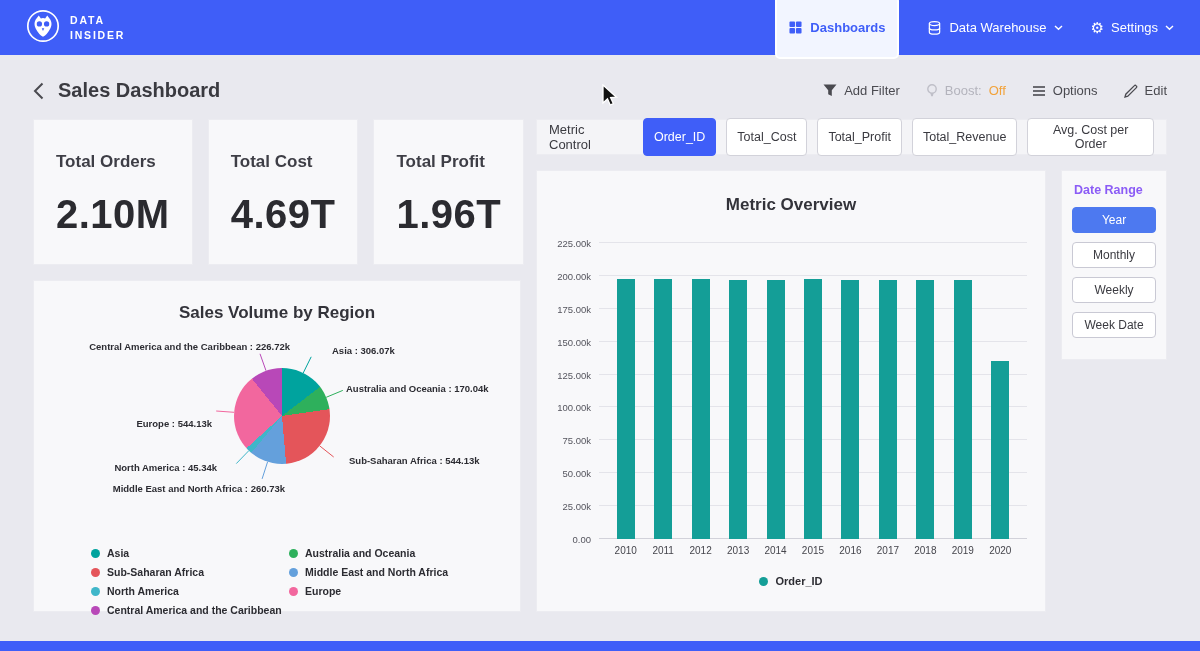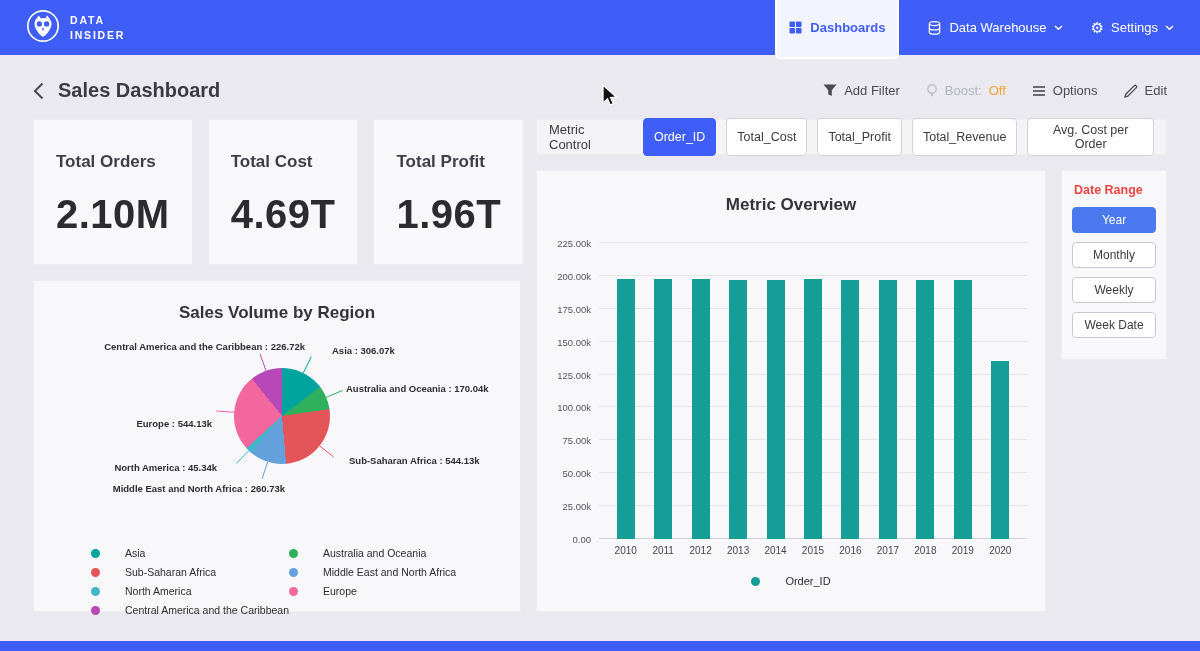--- a/index.html
+++ b/index.html
@@ -45,21 +45,21 @@
   
   .pie-card{height:332px;padding:14px 16px;}
   .card-title{text-align:center;font-size:17px;font-weight:600;color:#33333a;margin:8px 0 10px;}
   .pie-area{position:relative;height:206px;}
   .pie-circle{position:absolute;left:184px;top:35px;width:96px;height:96px;border-radius:50%;}
   .pie-lines{position:absolute;left:0;top:0;}
   .pie-callout{position:absolute;font-size:9.5px;font-weight:bold;color:#2c2c32;white-space:nowrap;}
   .pie-legend{column-count:2;column-gap:24px;width:372px;margin:8px auto 0;}
   .legend-item{display:flex;align-items:center;gap:7px;margin-bottom:7px;break-inside:avoid;}
   .dot{width:9px;height:9px;border-radius:50%;flex:none;}
-  .legend-text{font-size:10.5px;font-weight:normal;color:#2c2c32;white-space:nowrap;margin-left:18px;}
+  .legend-text{font-size:10.5px;font-weight:bold;color:#2c2c32;white-space:nowrap;}
   
   .metric-bar{background:#f4f4f7;border:1px solid #ececf1;padding:0 12px;display:flex;align-items:center;
     gap:10px;margin-bottom:15px;height:36px;}
   .metric-label{font-size:13px;color:#3a3a40;margin-right:4px;}
   .mc-btn{background:#fff;border:1px solid #d2d2da;border-radius:4px;padding:4px 10px;font-size:12.5px;
     color:#3a3a40;cursor:pointer;font-family:inherit;}
   .mc-btn.selected{background:var(--accent);border-color:var(--accent);color:#fff;}
   
   .chart-row{display:flex;gap:15px;align-items:flex-start;}
   .bar-card{width:510px;height:442px;position:relative;flex:none;}
@@ -74,21 +74,21 @@
   .bar-slot{flex:1;display:flex;justify-content:center;align-items:flex-end;height:100%;}
   .bar{width:18px;background:var(--bar);}
   .bar-xlabels{position:absolute;left:62px;right:18px;top:374px;display:flex;
     justify-content:space-between;padding:0 8px;}
   .xtick{flex:1;text-align:center;font-size:10px;color:#45454c;}
   .bar-legend{position:absolute;left:0;right:0;top:404px;display:flex;justify-content:center;
     align-items:center;gap:7px;}
   .bar-legend .legend-text{font-size:11px;}
   
   .date-card{flex:1;padding:12px 10px;align-self:flex-start;}
-  .date-title{font-size:12.5px;font-weight:bold;color:#ef4444;margin:0 0 10px 2px;}
+  .date-title{font-size:12.5px;font-weight:bold;color:#8b5cf6;margin:0 0 10px 2px;}
   .dr-btn{display:block;width:100%;margin-bottom:9px;padding:5px 0;text-align:center;background:#fff;
     border:1px solid #c9c9d4;border-radius:4px;font-size:12px;color:#3a3a40;cursor:pointer;font-family:inherit;}
   .dr-btn.selected{background:var(--year-blue);border-color:var(--year-blue);color:#fff;}
   
   .bottombar{position:absolute;left:0;right:0;bottom:0;height:10px;background:var(--accent);}
   .cursor{position:absolute;left:599px;top:84px;z-index:99;pointer-events:none;}
 </style>
 </head>
 <body>
 
@@ -226,21 +226,21 @@
               <line x1="216.0" y1="37.7" x2="210.0" y2="20.8" stroke="#b848b8" stroke-width="1"></line>
             </svg>
           <div class="pie-circle" style="background: conic-gradient(rgb(0, 163, 158) 0deg, rgb(0, 163, 158) 52.54deg, rgb(46, 176, 92) 52.54deg, rgb(46, 176, 92) 81.73deg, rgb(228, 85, 90) 81.73deg, rgb(228, 85, 90) 175.14deg, rgb(100, 160, 220) 175.14deg, rgb(100, 160, 220) 219.89deg, rgb(63, 182, 201) 219.89deg, rgb(63, 182, 201) 227.68deg, rgb(242, 103, 158) 227.68deg, rgb(242, 103, 158) 321.08deg, rgb(184, 72, 184) 321.08deg, rgb(184, 72, 184) 360deg);"></div>
           <div>
               <div class="pie-callout" style="left: 282px; top: 12px;">Asia : 306.07k</div>
               <div class="pie-callout" style="left: 296px; top: 50px;">Australia and Oceania : 170.04k</div>
               <div class="pie-callout" style="left: 299px; top: 122px;">Sub-Saharan Africa : 544.13k</div>
               <div class="pie-callout" style="right: 219px; top: 150px;">Middle East and North Africa : 260.73k</div>
               <div class="pie-callout" style="right: 287px; top: 129px;">North America : 45.34k</div>
               <div class="pie-callout" style="right: 292px; top: 85px;">Europe : 544.13k</div>
-              <div class="pie-callout" style="right: 199px; top: 8px;">Central America and the Caribbean : 226.72k</div>
+              <div class="pie-callout" style="right: 214px; top: 8px;">Central America and the Caribbean : 226.72k</div>
             </div>
         </div>
         <div class="pie-legend">
             <div class="legend-item">
               <span class="dot" style="background: rgb(0, 163, 158);"></span>
               <span class="legend-text">Asia</span>
             </div>
             <div class="legend-item">
               <span class="dot" style="background: rgb(228, 85, 90);"></span>
               <span class="legend-text">Sub-Saharan Africa</span>

